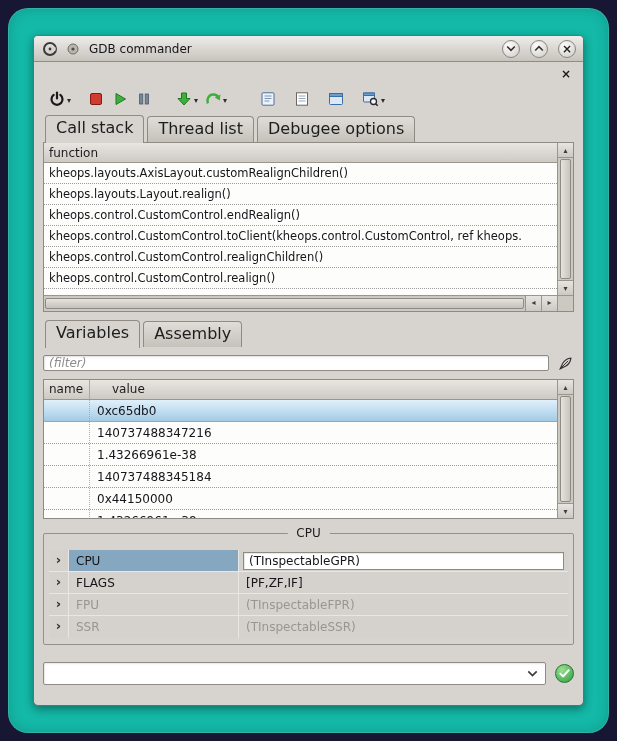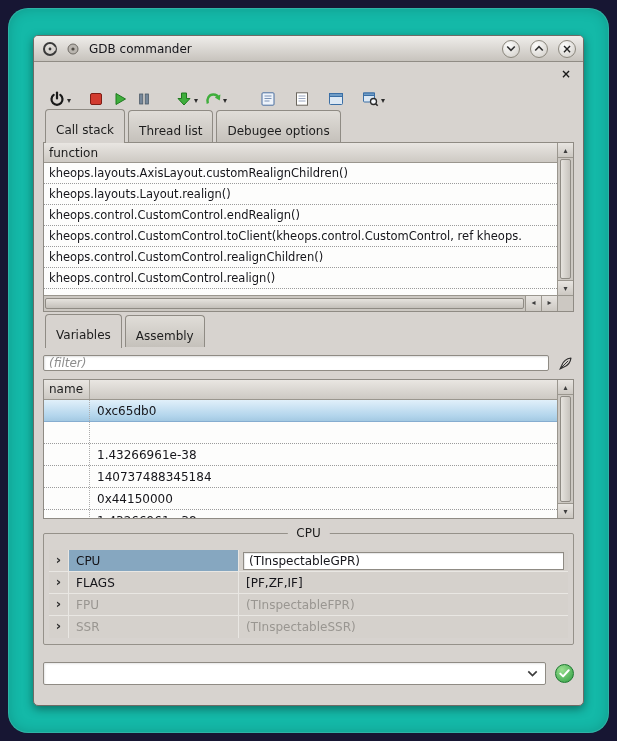--- a/index.html
+++ b/index.html
@@ -49,22 +49,22 @@
   .dock-header { height:18px; flex:none; display:flex; justify-content:flex-end; align-items:center; }
   .dock-close { font-size:12px; font-weight:bold; color:#1a1a1a; width:16px; text-align:center; line-height:1; }
   
   .toolbar { height:36px; flex:none; display:flex; align-items:center; padding: 2px 2px 6px; }
   .tool-btn { height:24px; display:flex; align-items:center; padding:0 3px; border-radius:3px; }
   .dd { font-size:8px; color:#2c2c2c; margin-left:1px; padding-top:2px; }
   .tgap-s { width:10px; } .tgap-m { width:16px; } .tgap-l { width:26px; }
   
   .tabbar { flex:none; display:flex; align-items:flex-end; height:23px; padding-left:2px; }
   .tab {
-    font-size:12px; color:#1d1d1d;
-    padding: 13px 10px 4px;
+    font-size:16px; color:#1d1d1d;
+    padding: 2px 10px 4px;
     background: linear-gradient(#e0ddd8, #c5c1bb);
     border: 1px solid #8f8b84; border-bottom: none;
     border-radius: 4px 4px 0 0;
     margin-right: 3px;
   }
   .tab.active {
     background: #d7d3cf;
     padding-bottom: 6px;
     margin-bottom: -1px;
     z-index: 2;
@@ -336,27 +336,29 @@
               <path d="M14.8 3.2c-4.2.5-8.2 3.4-9.8 7.9l-1.6 3.5 3.4-1.6c4.6-1.6 7.5-5.7 8-10z" fill="none" stroke="#2b2b2b" stroke-width="1.2"></path>
               <path d="M4.6 13.4l7.2-7.2" stroke="#2b2b2b" stroke-width="1"></path>
             </svg>
         </span>
       </div>
 
       <div class="scrollpanel var-panel">
         <div class="panel-content">
           <div class="vh-row">
             <span class="vh-name">name</span>
+            <span class="vh-value">value</span>
           </div>
           <div class="v-row selected">
             <span class="v-name">this</span>
             <span class="v-value">0xc65db0</span>
           </div>
           <div class="v-row">
             <span class="v-name">cc</span>
+            <span class="v-value">140737488347216</span>
           </div>
           <div class="v-row">
             <span class="v-name">w</span>
             <span class="v-value">1.43266961e-38</span>
           </div>
           <div class="v-row">
             <span class="v-name">i</span>
             <span class="v-value">140737488345184</span>
           </div>
           <div class="v-row">

